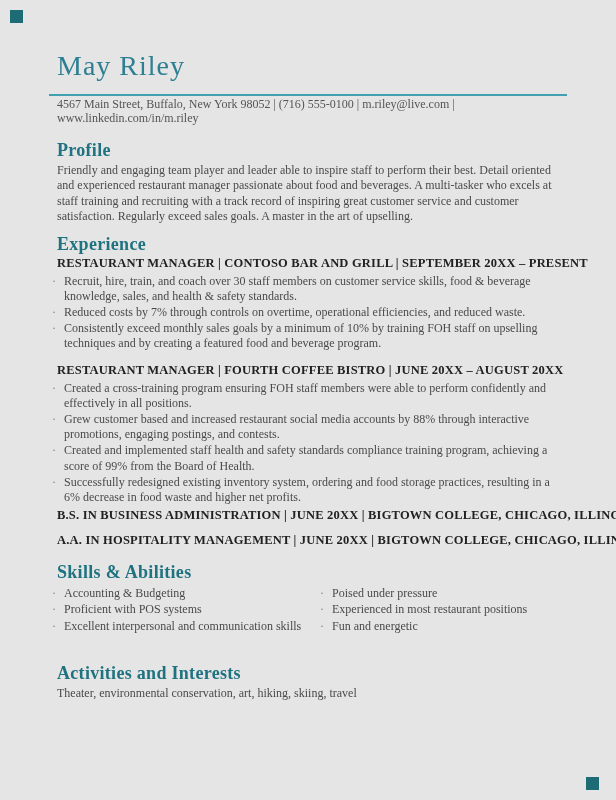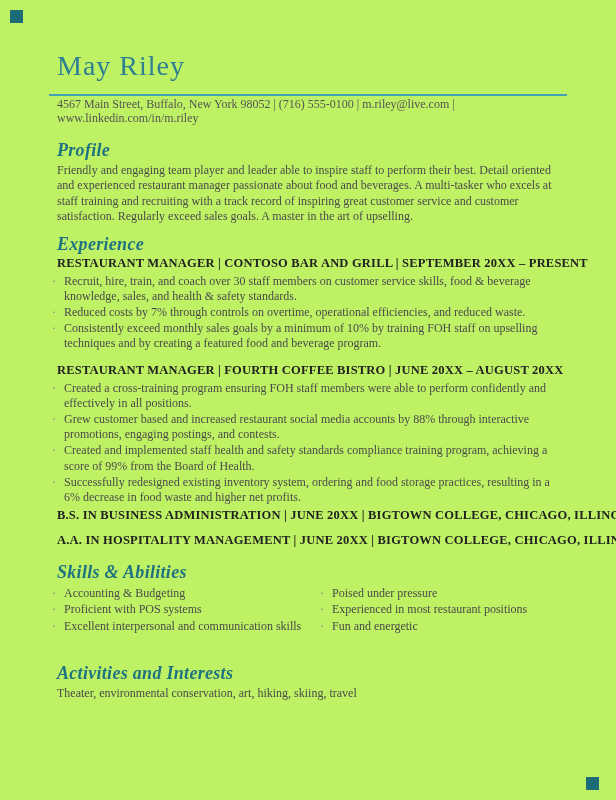--- a/index.html
+++ b/index.html
@@ -1,40 +1,40 @@
 <!DOCTYPE html>
 <html><head>
 <meta charset="utf-8">
 <style>
   html,body{margin:0;padding:0;background:#ffffff;}
   .page{
     position:relative;
     width:616px;height:800px;
-    background:#bef264;
+    background:#e5e5e5;
     overflow:hidden;
     font-family:"Liberation Serif","DejaVu Serif",serif;
   }
   .corner{position:absolute;width:13px;height:13px;background:#1c6b75;}
   .corner.tl{left:10px;top:10px;}
   .corner.br{right:17px;bottom:10px;}
   .content{padding:0 49px;}
   .name{
     margin:52px 0 0 8px;
     font-size:28px;line-height:28px;font-weight:400;
     letter-spacing:1px;color:#2f7f93;
   }
   .rule{margin-top:14px;border-bottom:2px solid #41a0b1;}
   .contact{
     margin:1px 0 0 8px;
     font-size:12px;line-height:14px;color:#545454;
   }
   .sec-heading{
     margin:14px 0 0 8px;
     font-size:18px;line-height:22px;font-weight:700;
-    letter-spacing:0.3px;color:#1f7380;font-style:italic;
+    letter-spacing:0.3px;color:#1f7380;
   }
   .sec-heading.exp{margin-top:8px;}
   .sec-heading.edu{margin-top:16px;}
   .sec-heading.skl{margin-top:12px;}
   .sec-heading.act{margin-top:28px;}
   .body-text{
     margin:2px 0 0 8px;
     font-size:12px;line-height:15.4px;color:#4a4a4a;
   }
   .job{margin-top:0;}

